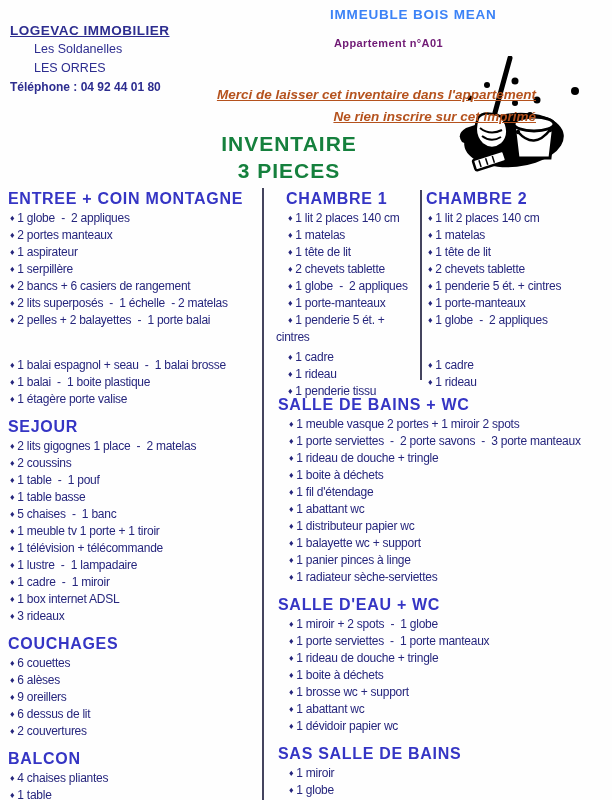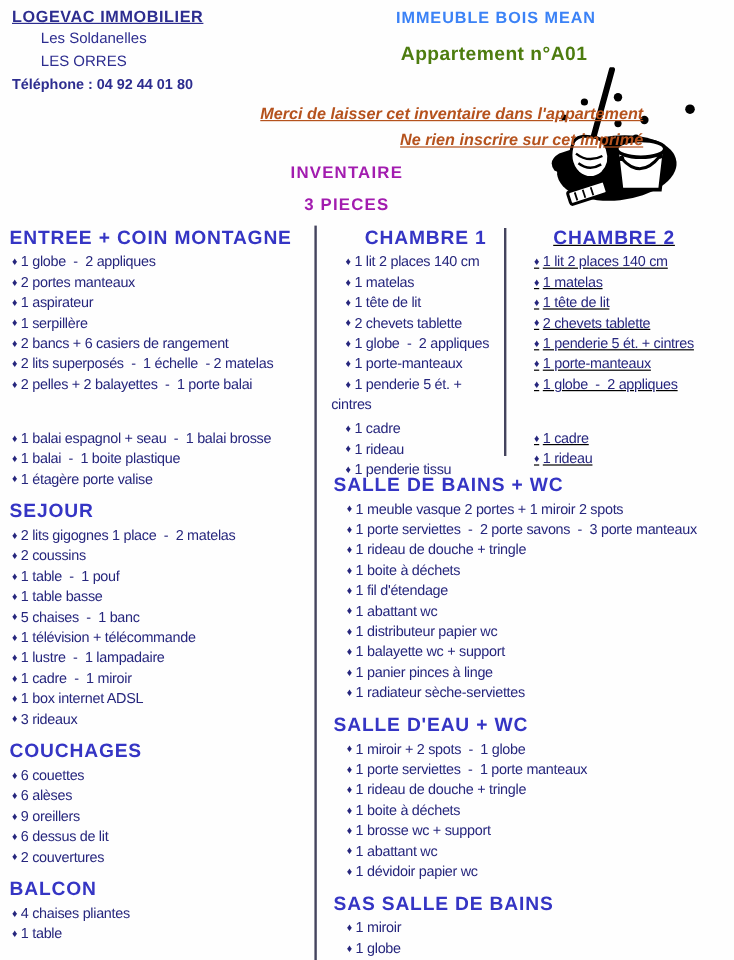--- a/index.html
+++ b/index.html
@@ -2,45 +2,45 @@
 <html><head>
 <meta charset="utf-8">
 <style>
   html,body{margin:0;padding:0;}
   body{
     width:612px;height:800px;overflow:hidden;background:#fefefe;
     font-family:"Liberation Sans",sans-serif;position:relative;
   }
   .page{position:absolute;inset:0;background:#fefefe;}
   
-  .agency{position:absolute;left:10px;top:4px;color:#2d2d8f;}
+  .agency{position:absolute;left:10px;top:21px;color:#2d2d8f;}
   .agency-name{font-size:13.5px;font-weight:bold;line-height:19px;text-decoration:underline;letter-spacing:.5px;}
   .agency-line{font-size:12.5px;line-height:19px;margin-left:24px;}
   .agency-phone{font-size:12px;font-weight:bold;line-height:19px;}
   .building{position:absolute;left:330px;top:7px;color:#3b82f6;font-size:13.5px;font-weight:bold;letter-spacing:.8px;}
-  .apartment{position:absolute;left:334px;top:37px;color:#4d7c0f;font-size:16px;font-weight:bold;letter-spacing:.4px;}
+  .apartment{position:absolute;left:334px;top:37px;color:#701a75;font-size:11px;font-weight:bold;letter-spacing:.4px;}
   .clipart{position:absolute;left:458px;top:56px;width:152px;height:124px;}
   .notice{position:absolute;left:16px;top:84px;width:520px;text-align:right;
     color:#b5521d;font-size:13.5px;font-weight:bold;font-style:italic;line-height:22px;}
   .notice-line{text-decoration:underline;}
   .doc-title{position:absolute;left:0;top:130px;width:578px;text-align:center;
-    color:#a21caf;font-size:14px;font-weight:bold;line-height:27px;letter-spacing:1px;}
+    color:#15803d;font-size:21px;font-weight:bold;line-height:27px;letter-spacing:1px;}
   
   .divider{position:absolute;width:2px;background:#44445e;}
   .divider-left{left:262px;top:188px;height:612px;}
   .divider-right{left:420px;top:190px;height:190px;}
   
   .col{position:absolute;}
   .col-left{left:8px;top:190px;width:252px;}
   .col-ch1{left:276px;top:190px;width:142px;}
-  .col-ch2{left:433px;top:190px;width:176px;text-decoration:underline;}
+  .col-ch2{left:416px;top:190px;width:176px;}
   .col-rlow{left:276px;top:396px;width:338px;}
   .section:not(:last-child){margin-bottom:10px;}
   .section-title{color:#3535c4;font-size:16px;font-weight:bold;line-height:17px;margin-bottom:3px;letter-spacing:.7px;}
-  .col-ch1 .section-title,.col-ch2 .section-title{margin-left:28px;}
+  .col-ch1 .section-title,.col-ch2 .section-title{margin-left:10px;}
   .col-rlow .section-title{margin-left:2px;}
   .group + .group{margin-top:28px;}
   .col-ch1 .group + .group{margin-top:4px;}
   .item{color:#26267d;font-size:12px;line-height:16px;letter-spacing:-.25px;white-space:pre-wrap;text-indent:2px;}
   .col-ch1 .item,.col-ch2 .item{text-indent:12px;}
   .col-rlow .item{text-indent:13px;}
   .bullet{font-size:9px;margin-right:3px;position:relative;top:-1px;}
 </style>
 </head>
 <body>
@@ -121,20 +121,21 @@
         </div>
       </div>
       <div class="section">
         <div class="section-title">SEJOUR</div>
         <div class="group">
           <div class="item"><span class="bullet">♦</span><span>2 lits gigognes 1 place  -  2 matelas</span></div>
           <div class="item"><span class="bullet">♦</span><span>2 coussins</span></div>
           <div class="item"><span class="bullet">♦</span><span>1 table  -  1 pouf</span></div>
           <div class="item"><span class="bullet">♦</span><span>1 table basse</span></div>
           <div class="item"><span class="bullet">♦</span><span>5 chaises  -  1 banc</span></div>
+          <div class="item"><span class="bullet">♦</span><span>1 meuble tv 1 porte + 1 tiroir</span></div>
           <div class="item"><span class="bullet">♦</span><span>1 télévision + télécommande</span></div>
           <div class="item"><span class="bullet">♦</span><span>1 lustre  -  1 lampadaire</span></div>
           <div class="item"><span class="bullet">♦</span><span>1 cadre  -  1 miroir</span></div>
           <div class="item"><span class="bullet">♦</span><span>1 box internet ADSL</span></div>
           <div class="item"><span class="bullet">♦</span><span>3 rideaux</span></div>
         </div>
       </div>
       <div class="section">
         <div class="section-title">COUCHAGES</div>
         <div class="group">

